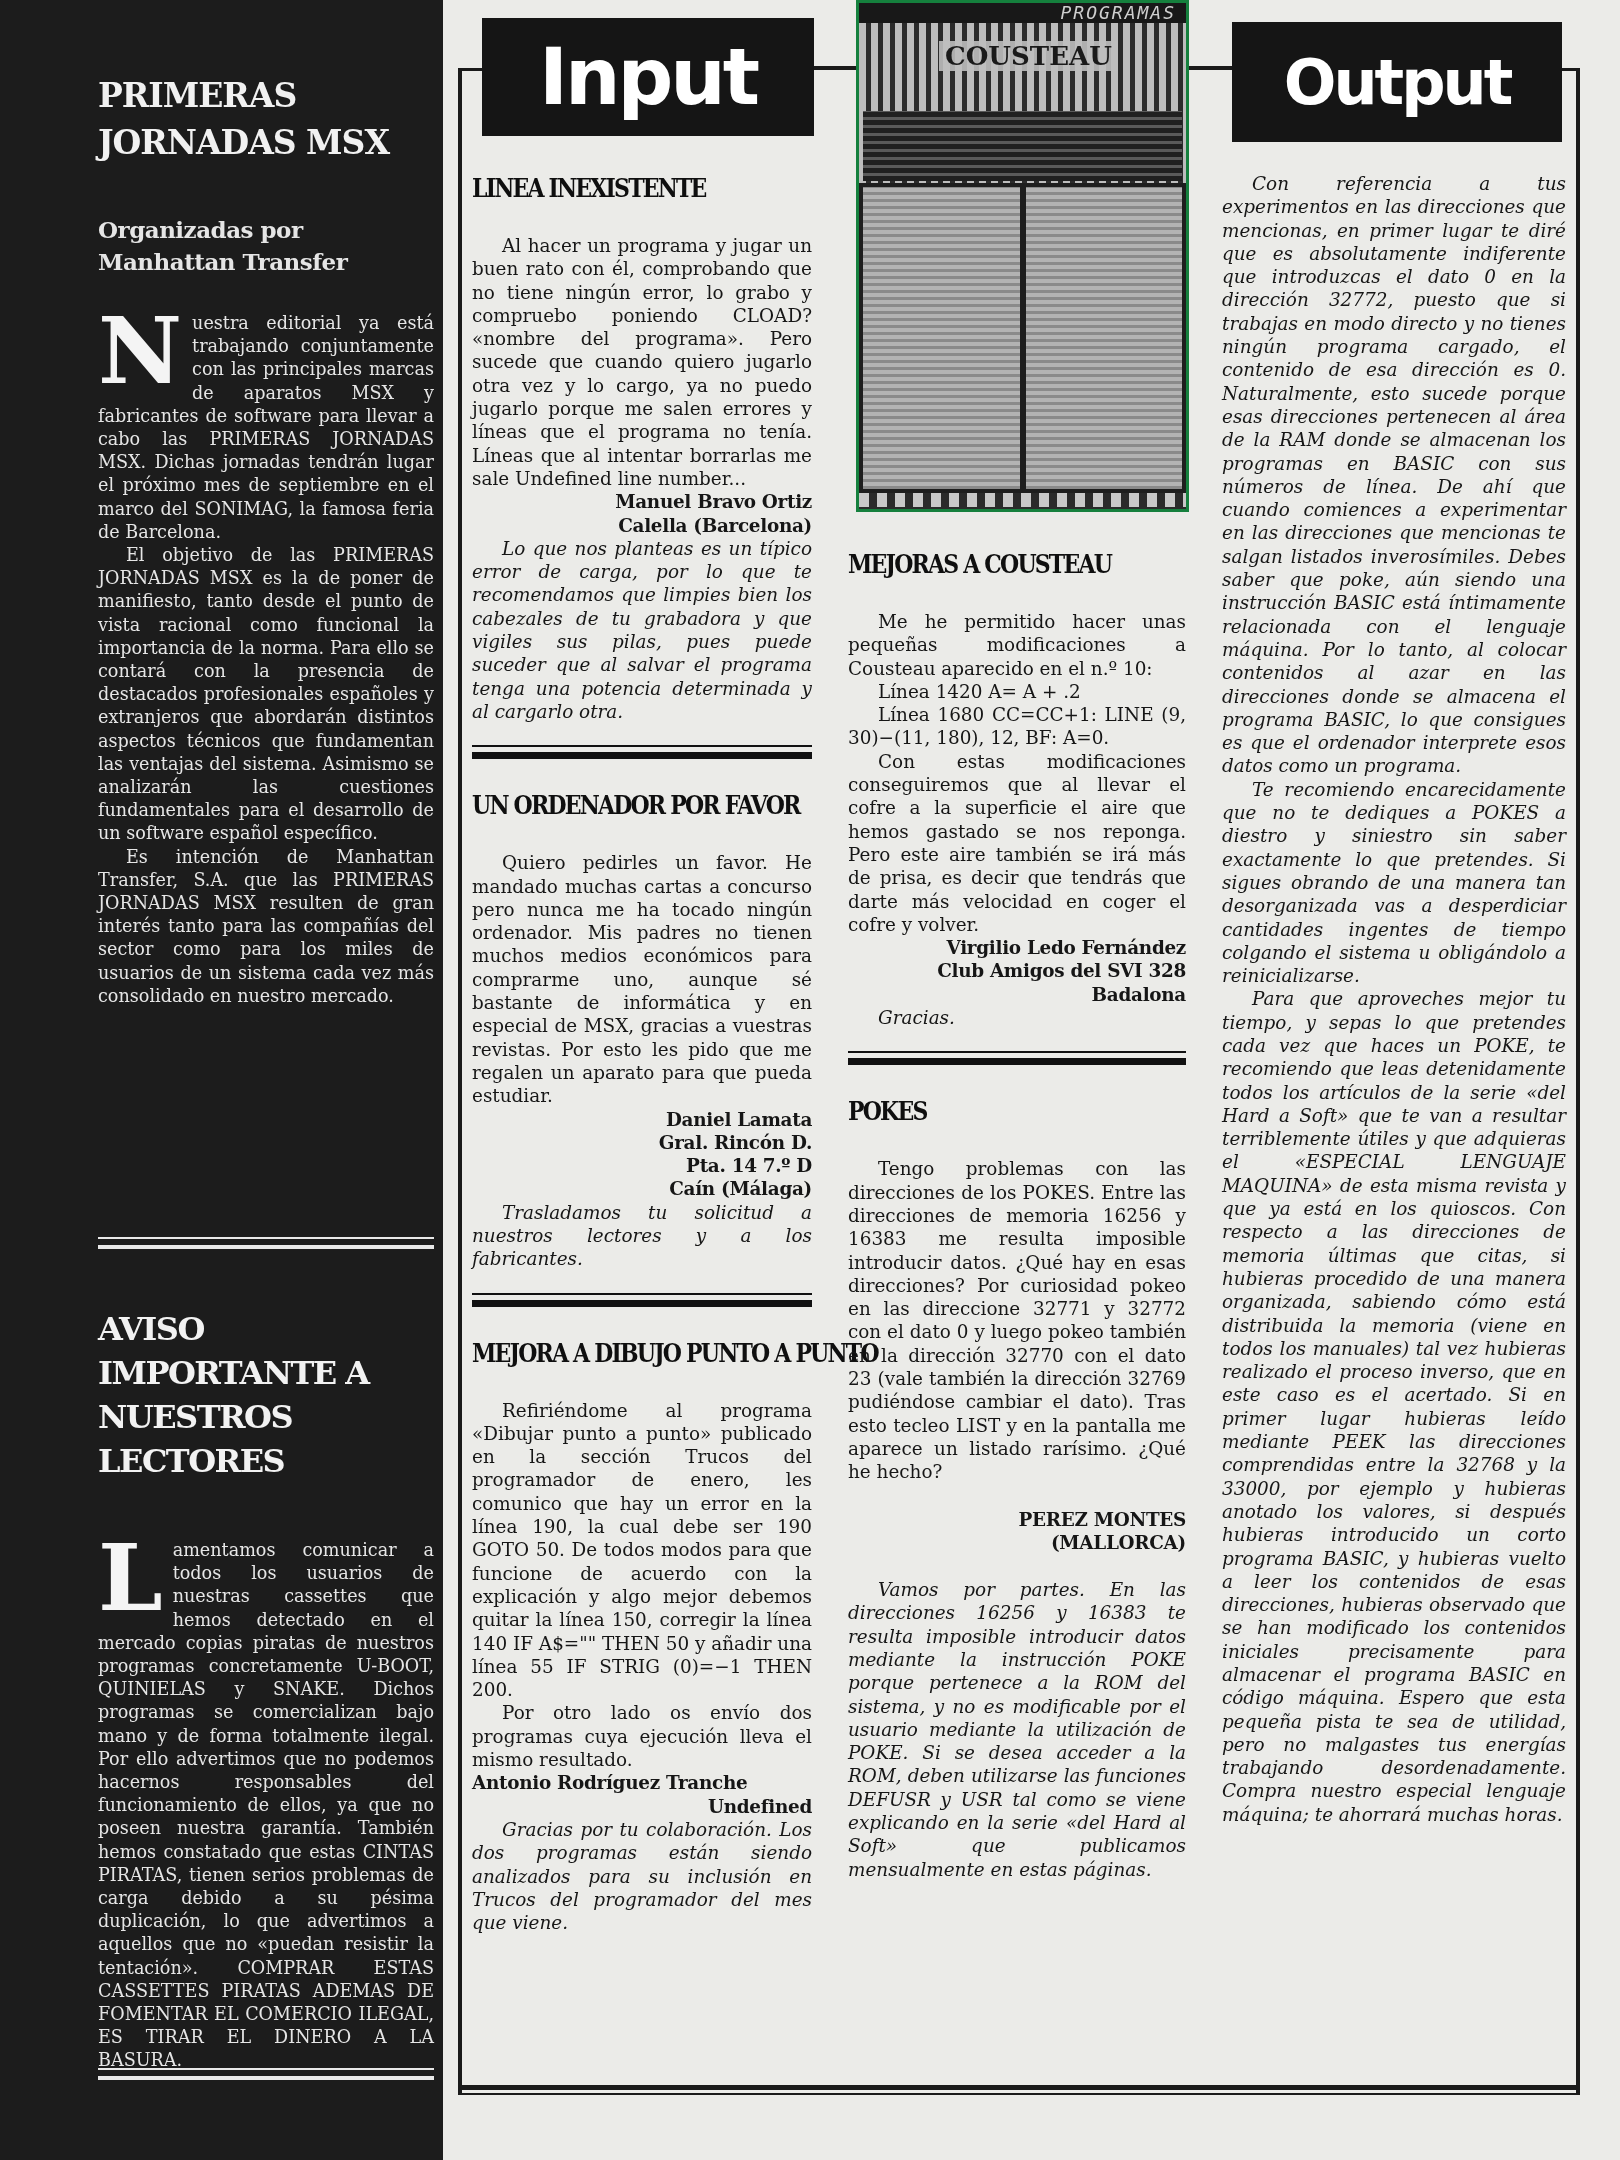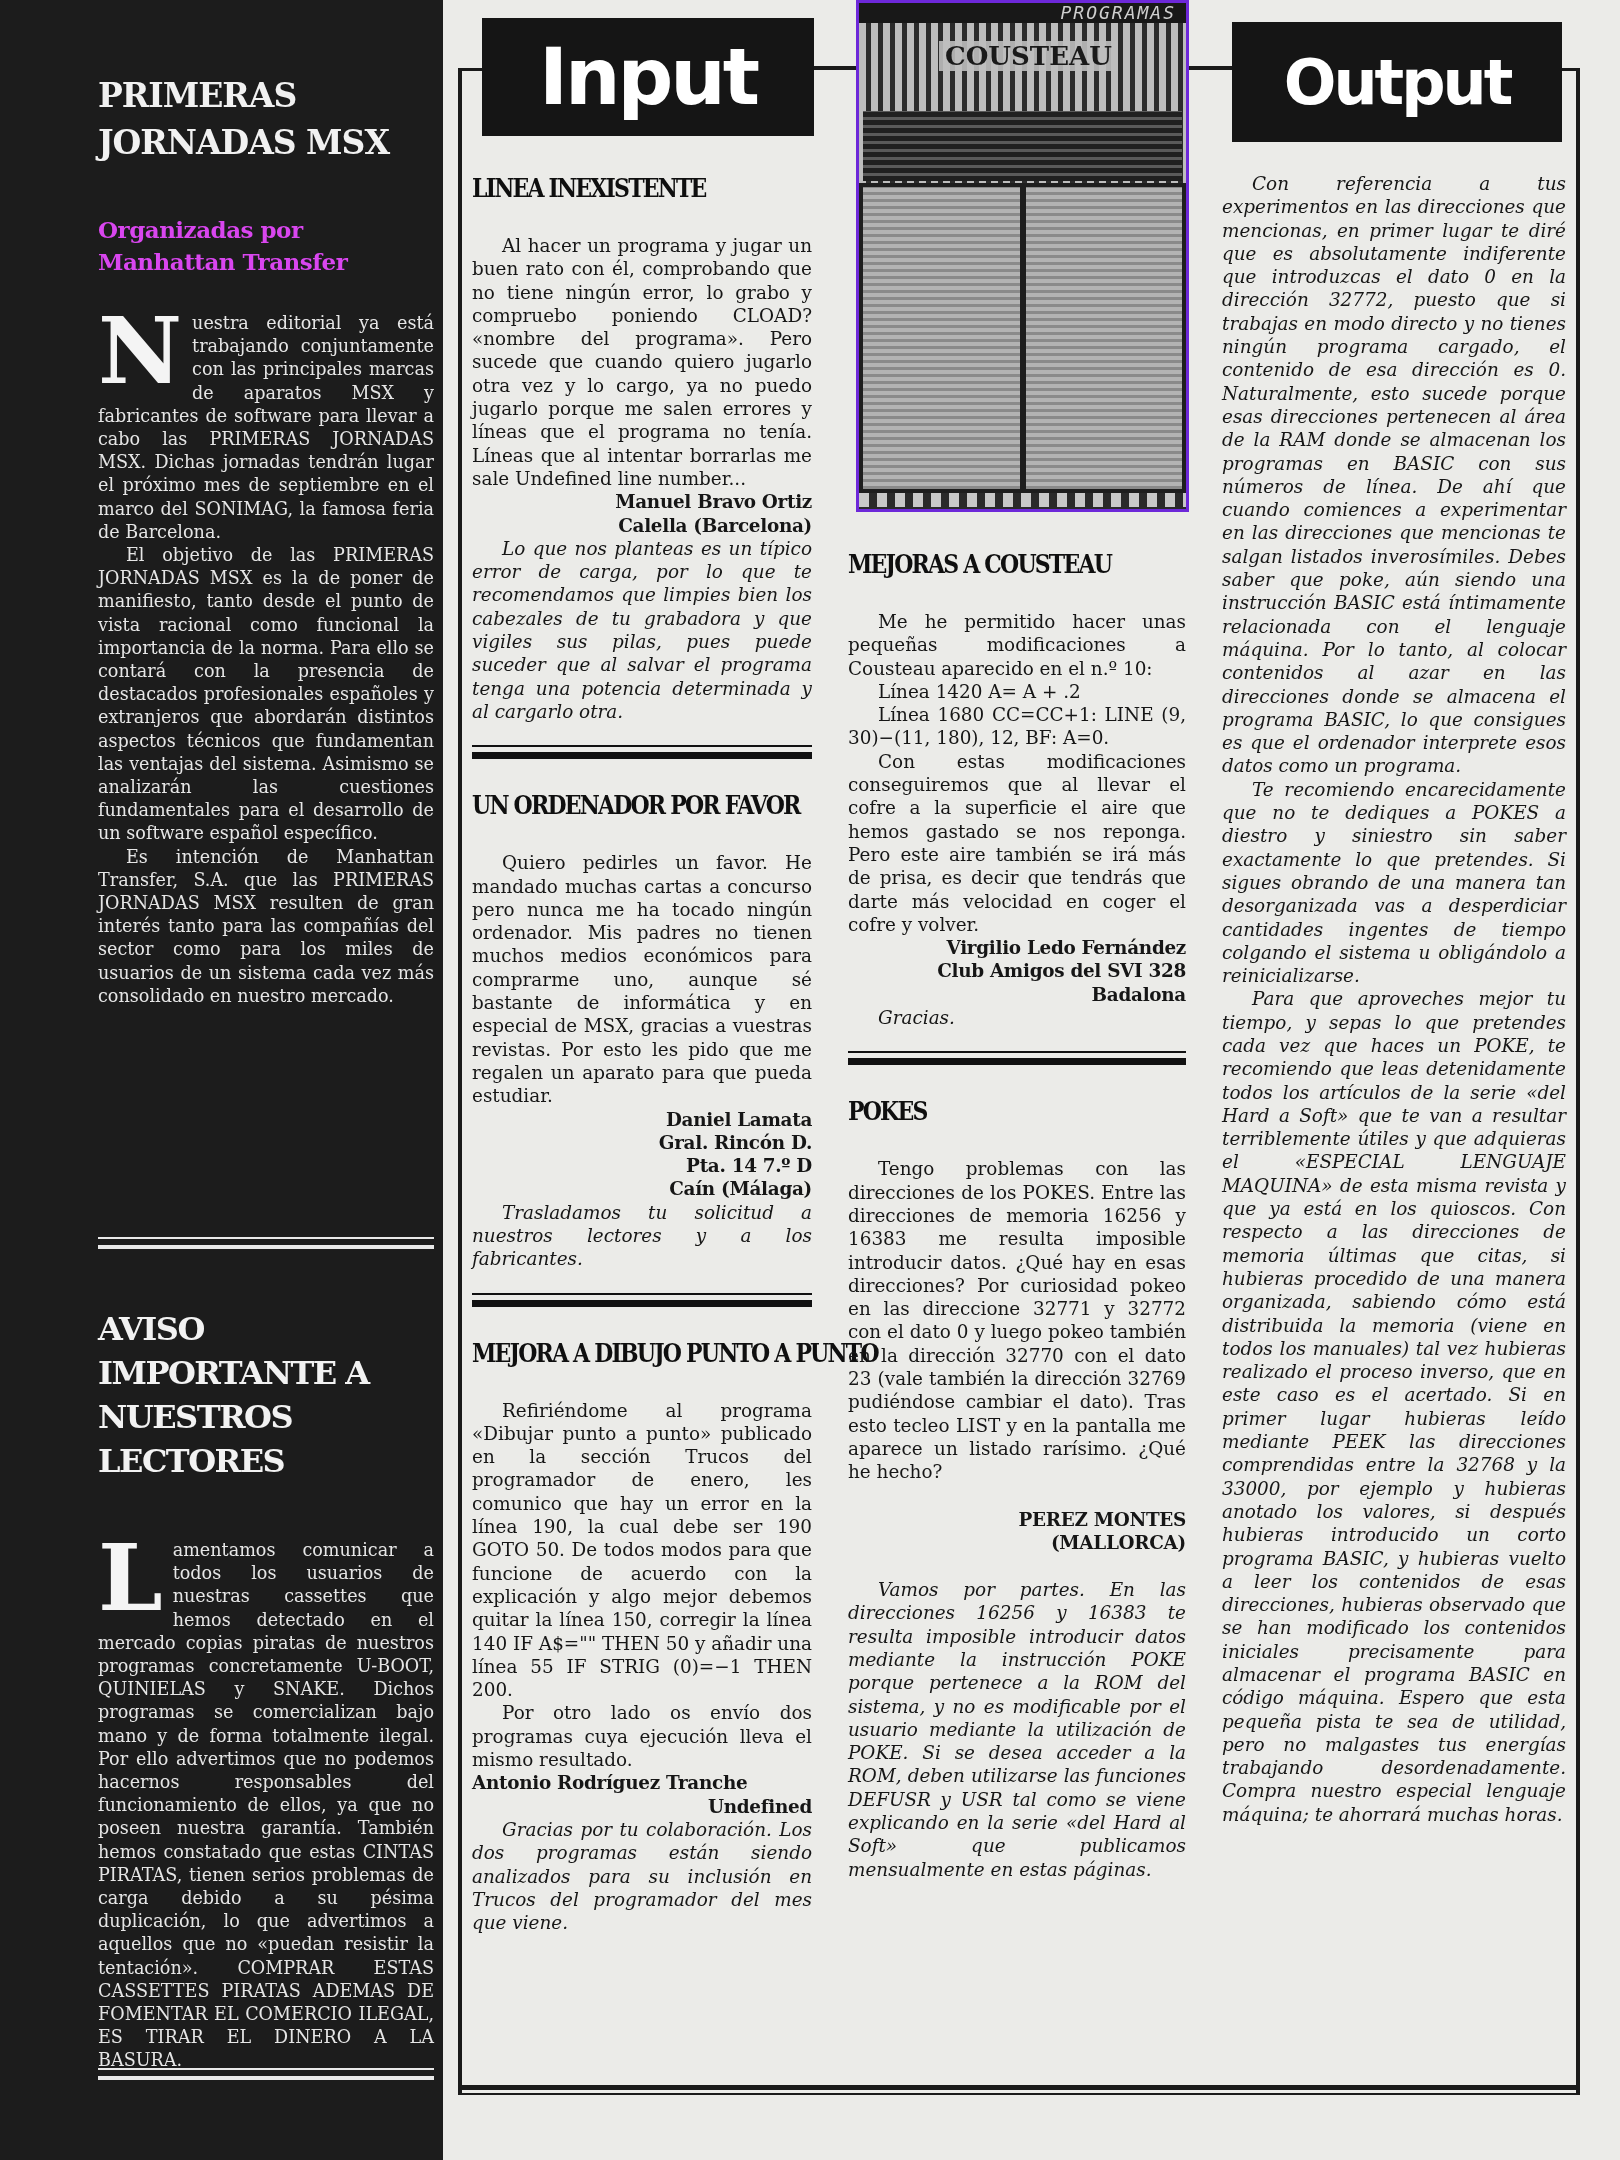--- a/index.html
+++ b/index.html
@@ -20,21 +20,21 @@
   }
   .sidebar-inner { position: absolute; left: 98px; width: 336px; }
   .sb-title {
     font-family: "DejaVu Serif", serif; font-weight: bold;
     font-size: 33px; line-height: 38px; letter-spacing: -1px;
     color: #f1f1f1;
     margin-top: 9px;
   }
   .sb-sub {
     font-family: "DejaVu Serif", serif; font-weight: bold;
-    font-size: 23px; line-height: 32px; letter-spacing: -0.5px; color: #d946ef;
+    font-size: 23px; line-height: 32px; letter-spacing: -0.5px; color: #e5e5e5;
   }
   .sb-text { font-size: 17.6px; line-height: 23.2px; color: #e6e6e6; }
   .sb-text .indent { text-indent: 28px; }
   .dropcap {
     float: left; font-family: "DejaVu Serif", serif; font-weight: bold;
     font-size: 92px; line-height: 66px; margin: 6px 10px 0 0;
     color: #f4f4f4;
   }
   .sb-rule { height: 4px; background: #e8e8e8; margin-bottom: 6px; }
   .sb-rule.thin { height: 2px; }
@@ -79,21 +79,21 @@
   .reply { font-style: italic; }
   .reply.indent { text-indent: 30px; }
   .double-rule { margin: 22px 0 30px 0; }
   .double-rule .r1 { height: 2px; background: #111; margin-bottom: 5px; }
   .double-rule .r2 { height: 7px; background: #111; }
   .spacer { height: 24px; }
 
   
   .shot {
     position: absolute; left: 856px; top: 0; width: 333px; height: 512px;
-    background: #2a2a2a; border: 3px solid #6d28d9; overflow: hidden;
+    background: #2a2a2a; border: 3px solid #15803d; overflow: hidden;
   }
   .shot-top {
     height: 20px; background: #181818; color: #cfcfcf;
     font-family: "DejaVu Sans Mono", monospace; font-size: 18px; line-height: 20px;
     text-align: right; padding-right: 10px; letter-spacing: 2px; font-style: italic;
   }
   .shot-banner {
     height: 160px;
     background: repeating-linear-gradient(90deg, #bdbdbd 0 7px, #2b2b2b 7px 12px);
     position: relative;

